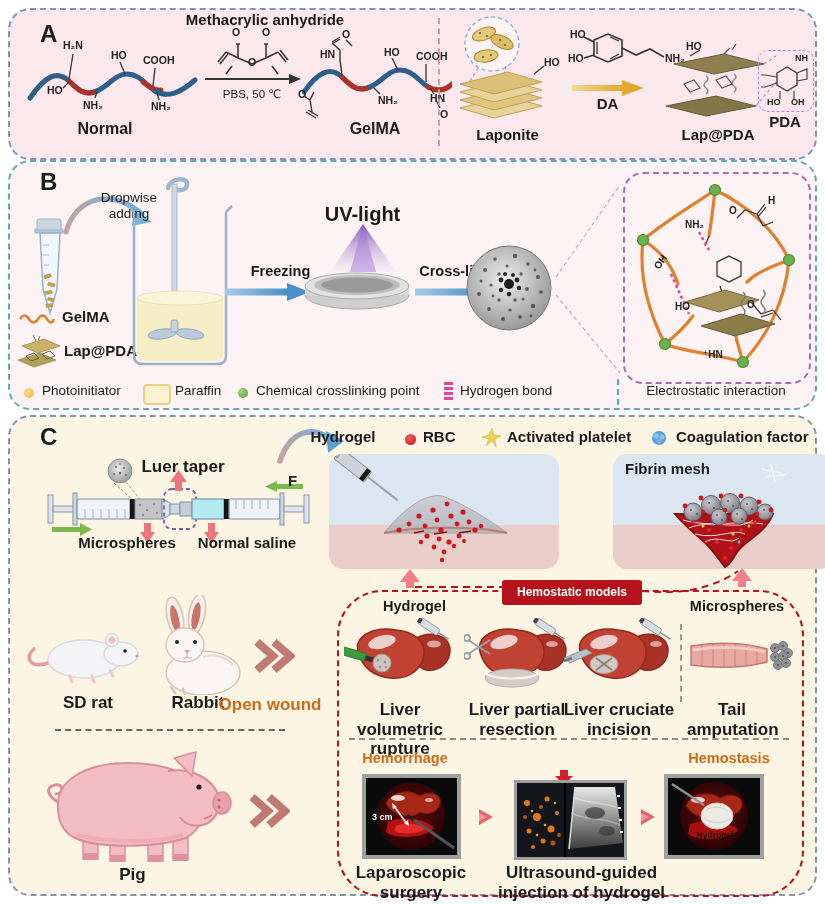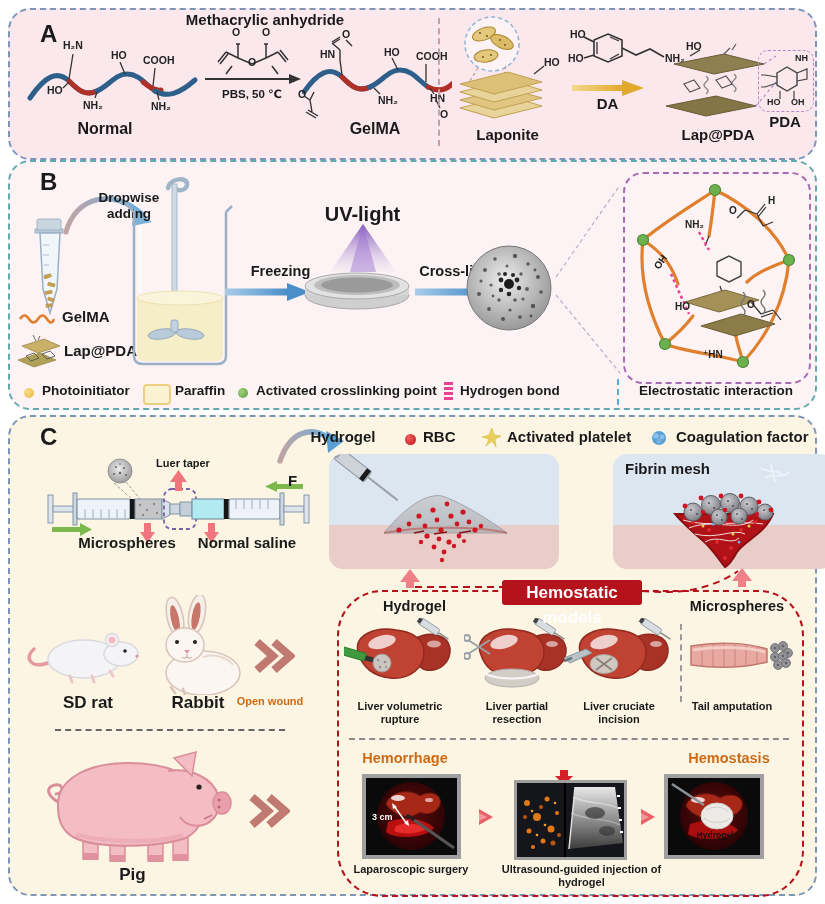--- a/index.html
+++ b/index.html
@@ -5,29 +5,29 @@
   html,body{margin:0;padding:0;background:#fff;}
   #fig{position:relative;width:825px;height:904px;background:#fff;font-family:"Liberation Sans","DejaVu Sans",sans-serif;color:#1a1a1a;overflow:hidden;}
   .abs{position:absolute;}
   .ctr{text-align:center;}
   .panel{position:absolute;border-radius:22px;}
   #panelA{left:8px;top:8px;width:805px;height:148px;background:#fbe8ec;border:2px dashed #7c96b8;}
   #panelB{left:8px;top:160px;width:805px;height:246px;background:#fdf3f4;border:2px dashed #62a9b2;}
   #panelC{left:8px;top:415px;width:805px;height:477px;background:#fcf5e4;border:2px dashed #7c96b8;}
   .plabel{font-size:24px;font-weight:bold;}
   .lbl{position:absolute;font-weight:bold;font-size:15px;line-height:1.12;}
-  .lbl13{position:absolute;font-weight:bold;font-size:13.5px;line-height:1.15;}
-  .lbl14{position:absolute;font-weight:bold;font-size:11px;line-height:1.15;}
+  .lbl13{position:absolute;font-weight:normal;font-size:13.5px;line-height:1.15;}
+  .lbl14{position:absolute;font-weight:bold;font-size:17px;line-height:1.15;}
   .lbl17{position:absolute;font-weight:bold;font-size:17px;}
   .chem{position:absolute;font-weight:bold;font-size:10.5px;color:#222;}
   .orange{color:#cd6a14;}
   .dot{position:absolute;border-radius:50%;}
   .netbox{position:absolute;border:2px dashed #a86bb5;border-radius:20px;}
   .hembox{position:absolute;border:2.5px dashed #b5121b;border-radius:45px;}
-  .banner{position:absolute;background:#b5121b;color:#fff;font-weight:bold;font-size:17px;text-align:center;line-height:25px;border-radius:3px;z-index:5;}
+  .banner{position:absolute;background:#b5121b;color:#fff;font-weight:bold;font-size:12px;text-align:center;line-height:25px;border-radius:3px;z-index:5;}
   .vdash{position:absolute;border-left:2px dashed #999;}
   .hdash{position:absolute;border-top:2px dashed #8a8a8a;}
   .imgframe{position:absolute;background:#0a0a0a;border:4px solid #9f9f9f;box-sizing:border-box;}
   .tpanel{position:absolute;border-radius:14px;overflow:hidden;}
   .tpanel .sky{position:absolute;left:0;top:0;right:0;height:71px;background:#dce6f1;}
   .tpanel .flesh{position:absolute;left:0;top:71px;right:0;bottom:0;background:#e9cdc9;}
   svg{display:block;}
 </style>
 </head>
 <body>
@@ -389,21 +389,21 @@
         <text x="122" y="134">O</text>
       </g>
     </svg>
   </div>
 
   <span class="dot" style="left:14px;top:226px;width:10px;height:10px;background:radial-gradient(circle at 35% 35%,#f8dc8a,#e8b83a)"></span>
   <div class="lbl13" style="left:32px;top:221px">Photoinitiator</div>
   <span class="abs" style="left:133px;top:222px;width:24px;height:17px;background:#faf3d2;border:2px solid #ecd080;border-radius:4px"></span>
   <div class="lbl13" style="left:165px;top:221px">Paraffin</div>
   <span class="dot" style="left:228px;top:226px;width:10px;height:10px;background:radial-gradient(circle at 35% 35%,#9ed47e,#5a9a3e)"></span>
-  <div class="lbl13" style="left:246px;top:221px">Activated crosslinking point</div>
+  <div class="lbl13" style="left:246px;top:221px">Chemical crosslinking point</div>
   <svg class="abs" style="left:434px;top:220px" width="10" height="20" viewBox="0 0 10 20">
     <g fill="#e84393">
           <rect x="0" y="0" width="9" height="3"></rect>
           <rect x="0" y="5" width="9" height="3"></rect>
           <rect x="0" y="10" width="9" height="3"></rect>
           <rect x="0" y="15" width="9" height="3"></rect>
         </g>
   </svg>
   <div class="lbl13" style="left:450px;top:221px">Hydrogen bond</div>
   <div class="vdash" style="left:607px;top:217px;height:26px;border-color:#5aa8d8"></div>

